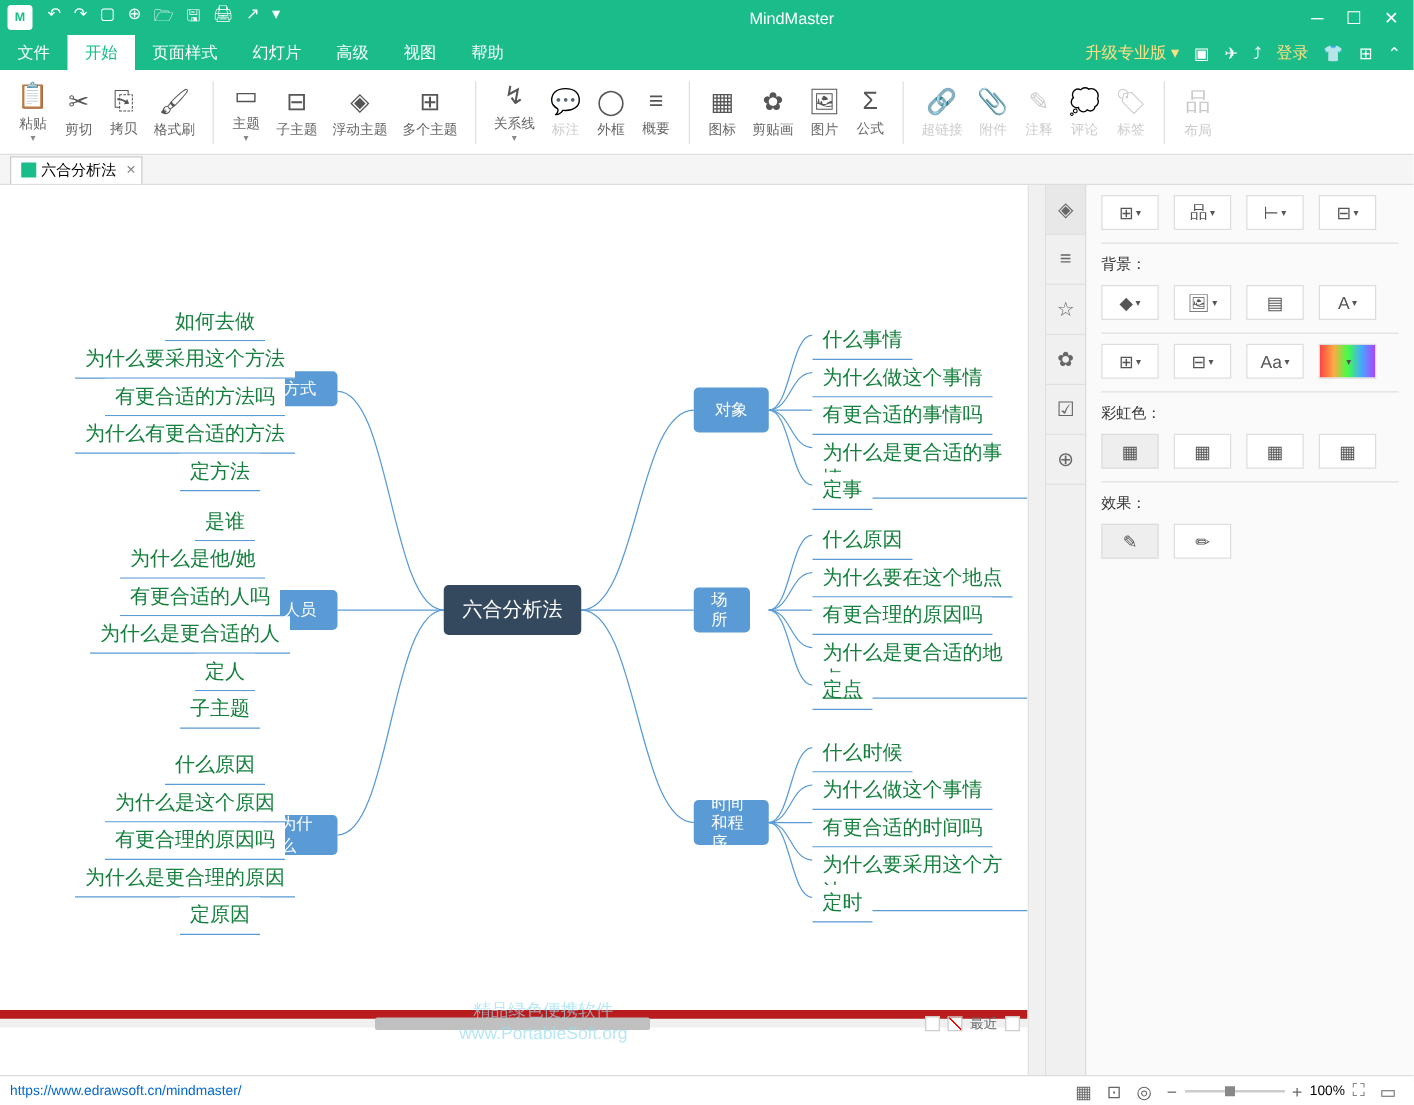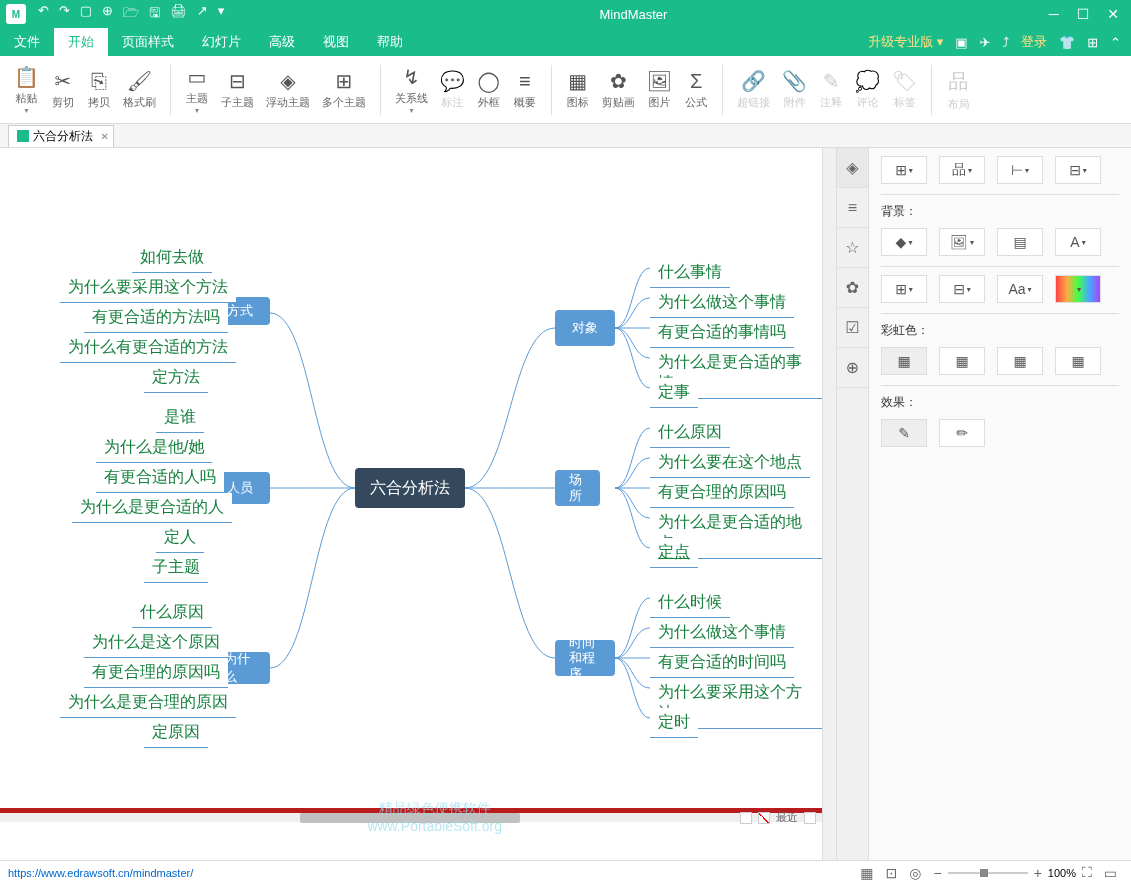--- a/index.html
+++ b/index.html
@@ -38,21 +38,21 @@
 .doctab { height: 24px; background: #f5f5f5; border-bottom: 1px solid #ddd; display: flex; align-items: center; padding-left: 8px; }
 .doctab .tab { background: #fff; border: 1px solid #ccc; border-bottom: none; padding: 2px 20px 2px 8px; font-size: 12px; position: relative; display: flex; align-items: center; gap: 4px; }
 .doctab .tab .docicon { width: 12px; height: 12px; background: #1abc8a; display: inline-block; }
 .doctab .tab .close { position: absolute; right: 4px; color: #888; cursor: pointer; font-size: 10px; }
 
 
 .main { display: flex; height: calc(884px - 28px - 28px - 68px - 24px - 20px); }
 .canvas-wrap { flex: 1; position: relative; overflow: hidden; background: #fff; }
 .canvas { position: relative; width: 100%; height: 660px; }
 .scroll-v { width: 14px; background: #f0f0f0; border-left: 1px solid #ddd; }
-.scroll-h { height: 14px; background: #f0f0f0; border-top: 5px solid #b91c1c; display:flex; align-items:center;text-align:center;}
+.scroll-h { height: 14px; background: #f0f0f0; border-top: 7px solid #b91c1c; display:flex; align-items:center;text-align:center;}
 .scroll-h .thumb { height:10px; background:#c0c0c0; margin-left:300px; width:220px; border-radius:2px;}
 .scroll-right { width:300px; display:flex; align-items:center; justify-content:flex-end; gap:6px; padding:0 6px; font-size:11px; color:#666;}
 .scroll-right .swatch { width:12px; height:12px; background:#fff; border:1px solid #ccc;}
 
 
 .sidepanel { width: 295px; border-left: 1px solid #ddd; background: #fafafa; display: flex; }
 .sidepanel .tabs { width: 32px; background: #f0f0f0; border-right: 1px solid #ddd; display: flex; flex-direction: column; }
 .sidepanel .tabs .vtab { height: 40px; display: flex; align-items: center; justify-content: center; cursor: pointer; border-bottom: 1px solid #e0e0e0; color: #666; font-size: 16px; }
 .sidepanel .tabs .vtab.active { background: #e8e8e8; }
 .sidepanel .content { flex: 1; padding: 8px 12px; overflow-y: auto; }

